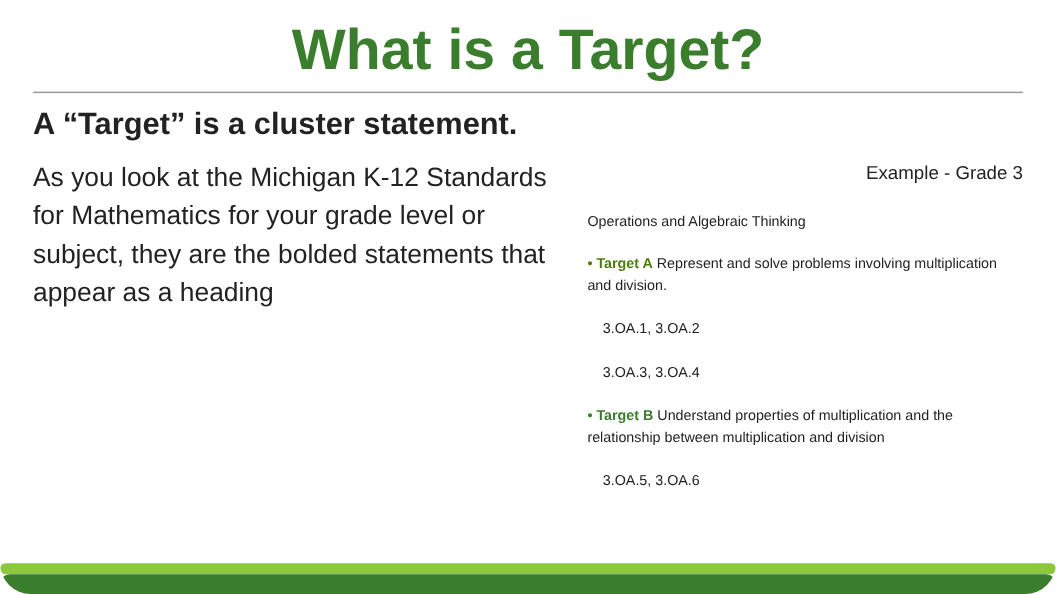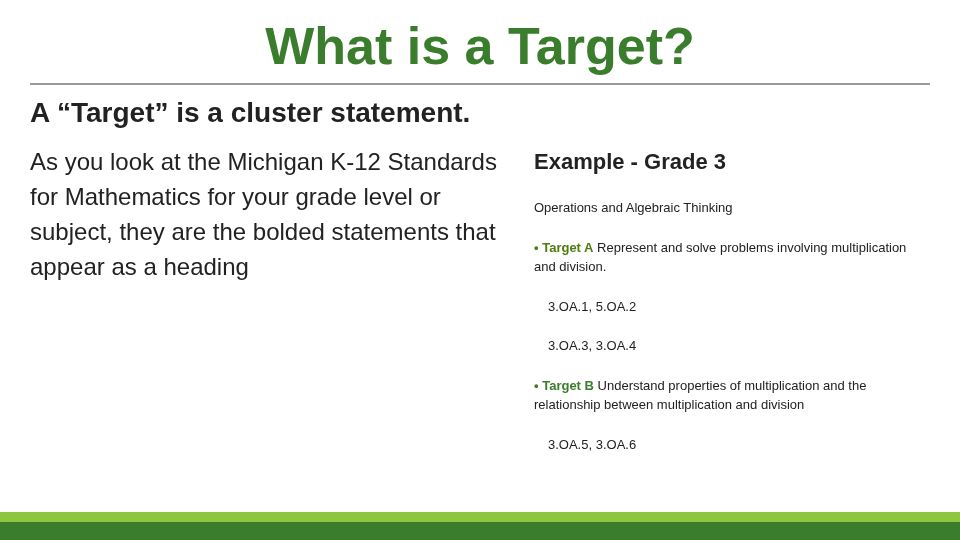--- a/index.html
+++ b/index.html
@@ -1,15 +1,15 @@
 <!DOCTYPE html>
 <html><head>
   <meta charset="utf-8">
   <style>
-    * { margin: 0; padding: 0; box-sizing: border-box; }
+    * { margin: 0; padding: 0; box-sizing: border-box; border-radius: 28px; }
 
     body {
       width: 960px;
       height: 540px;
       background: #ffffff;
       font-family: Arial, sans-serif;
       overflow: hidden;
       position: relative;
     }
 
@@ -64,24 +64,25 @@
     }
 
     .right-column {
       flex: 0.9;
       font-size: 13px;
       color: #222;
       line-height: 1.5;
     }
 
     .example-title {
-      font-size: 22px;
-      font-weight: bold;
+      font-size: 17px;
+      font-weight: normal;
       color: #222;
       margin-bottom: 6px;
+      text-align: right;
     }
 
     .right-column p {
       margin-bottom: 4px;
       margin-top: 20px;
     }
 
     .target-a {
       color: #4d7c0f;
       font-weight: bold;
@@ -129,21 +130,21 @@
     <div class="left-column">
       <p>As you look at the Michigan K-12 Standards for Mathematics for your grade level or subject, they are the bolded statements that appear as a heading</p>
     </div>
 
     <div class="right-column">
       <div class="example-title">Example - Grade 3</div>
       <p>Operations and Algebraic Thinking</p>
       <p>
         <span class="target-a">• <span>Target A</span></span><span> Represent and solve problems involving multiplication and division.</span>
       </p>
-      <p class="standard-ref">3.OA.1, 5.OA.2</p>
+      <p class="standard-ref">3.OA.1, 3.OA.2</p>
       <p class="standard-ref">3.OA.3, 3.OA.4</p>
       <p>
         <span class="target-b">• <span>Target B</span></span><span> Understand properties of multiplication and the relationship between multiplication and division</span>
       </p>
       <p class="standard-ref">3.OA.5, 3.OA.6</p>
     </div>
 
   </div>
 
   <div class="bottom-bar-light"></div>

